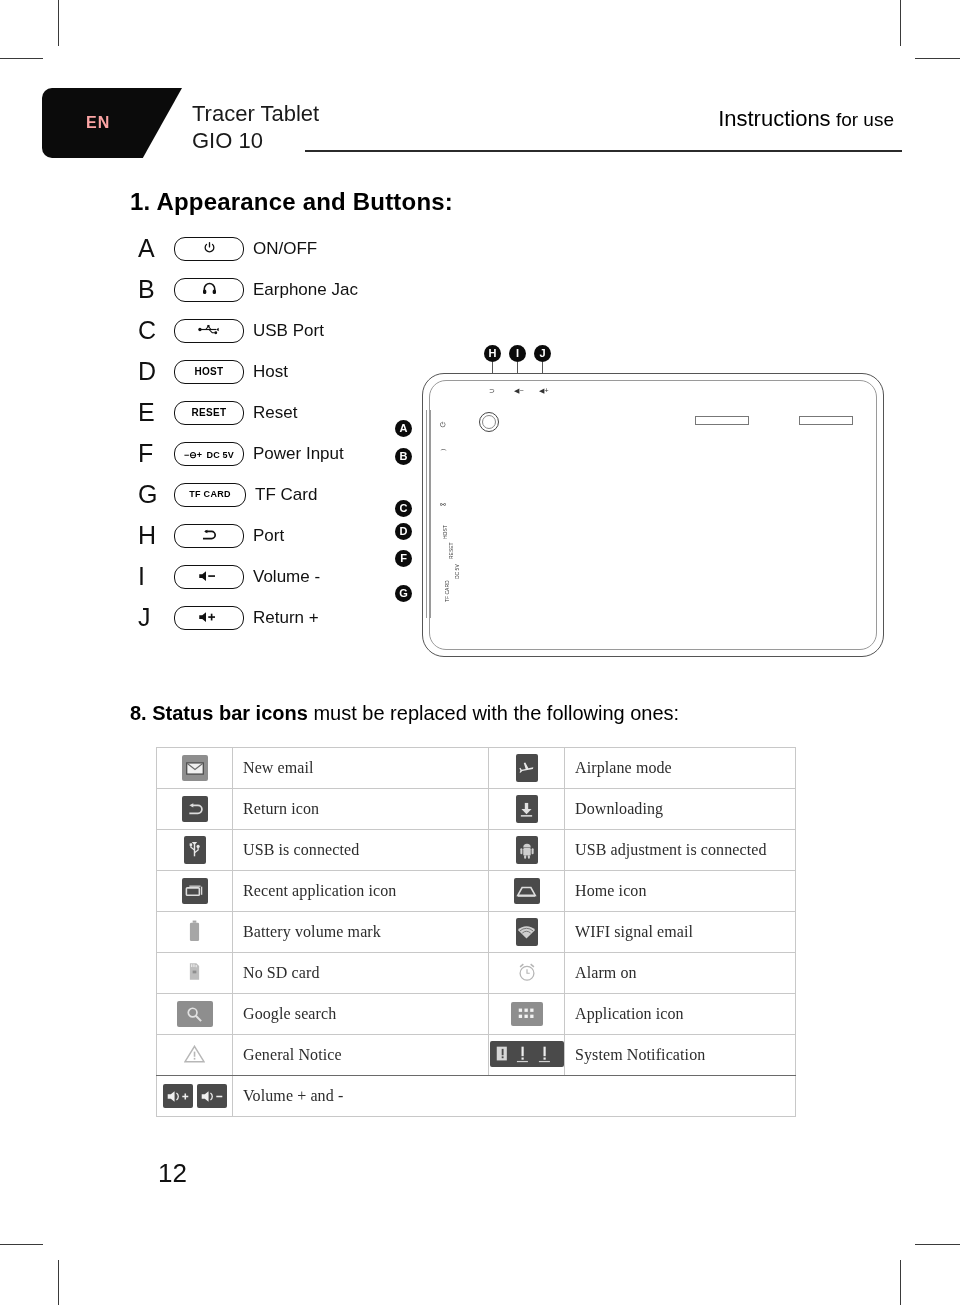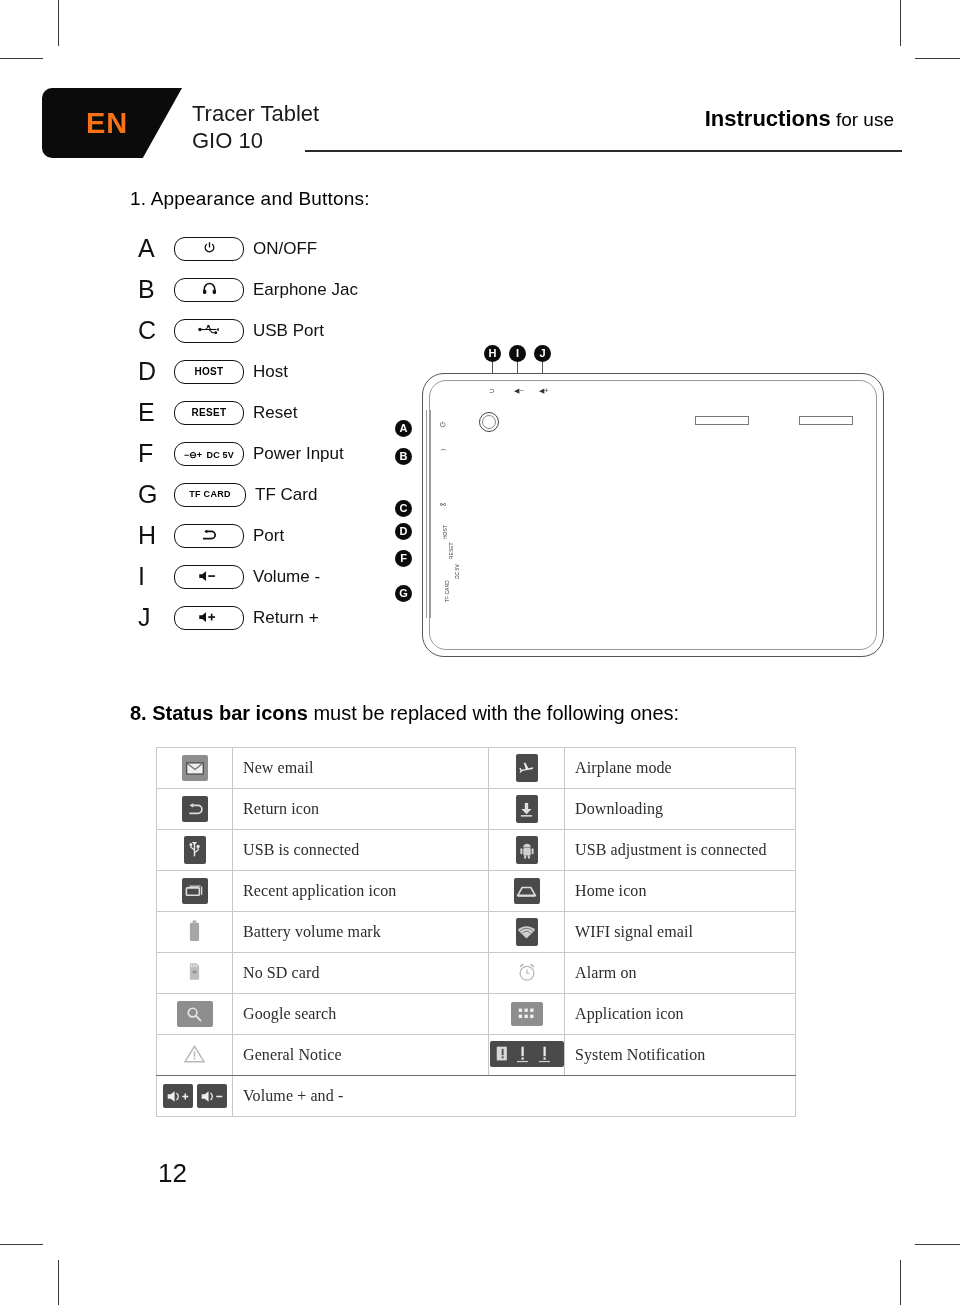--- a/index.html
+++ b/index.html
@@ -21,33 +21,33 @@
   .header{position:absolute;left:42px;top:88px;width:860px;height:78px;}
   .en-flag{
     position:absolute;left:0;top:0;width:140px;height:70px;
     background:#0b0b0b;
     border-top-left-radius:10px;
     border-bottom-left-radius:10px;
     clip-path:polygon(0 0, 100% 0, 72% 100%, 0 100%);
     display:flex;align-items:center;
   }
   .en-flag span{
-    color:#f97316;font-size:29px;font-weight:700;letter-spacing:1px;
+    color:#fca5a5;font-size:16px;font-weight:700;letter-spacing:1px;
     margin-left:44px;
     font-family:"Liberation Sans", sans-serif;
   }
   .prod{position:absolute;left:150px;top:12px;font-size:22px;line-height:27px;color:#1a1a1a;}
   .prod .l2{display:block;}
   .instr{position:absolute;right:8px;top:18px;font-size:21px;white-space:nowrap;}
-  .instr b{font-weight:700;font-size:22px;}
+  .instr b{font-weight:400;font-size:22px;}
   .instr i{font-style:normal;font-size:19px;}
   .hdr-rule{position:absolute;left:263px;top:62px;width:597px;height:2px;background:#2b2b2b;}
 
   
-  .sec1-title{position:absolute;left:130px;top:188px;font-size:19px;font-weight:400;letter-spacing:.2px;}
+  .sec1-title{position:absolute;left:130px;top:188px;font-size:24px;font-weight:700;letter-spacing:.2px;}
 
   .btnlist{position:absolute;left:138px;top:228px;width:270px;}
   .brow{height:41px;display:flex;align-items:center;}
   .bletter{width:36px;font-size:25px;font-weight:400;color:#111;text-align:left;line-height:1;}
   .bkey{
     width:68px;height:22px;border:1.6px solid #111;border-radius:11px;
     display:flex;align-items:center;justify-content:center;
     background:#fff;flex:none;
   }
   .bkey.tight{width:70px;}

